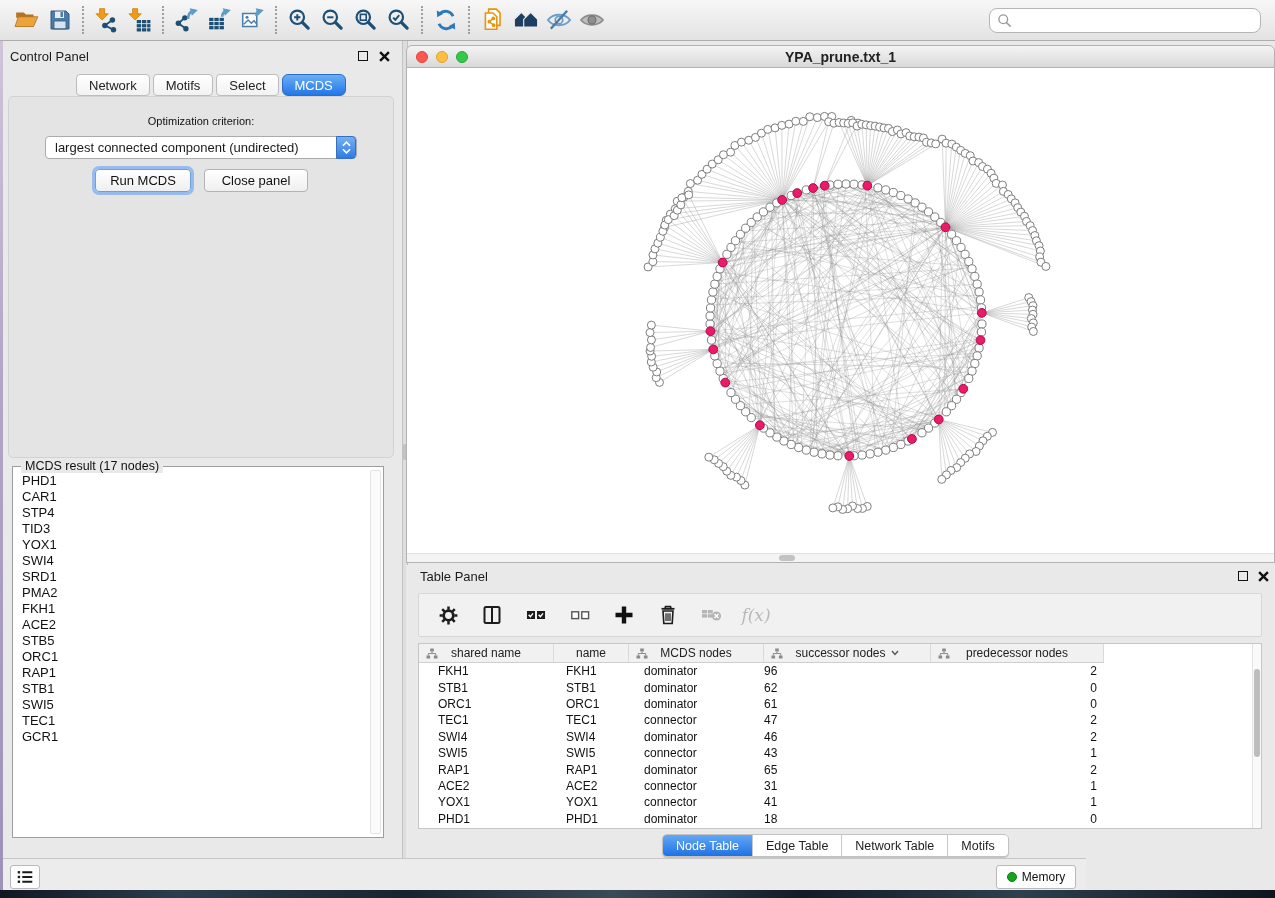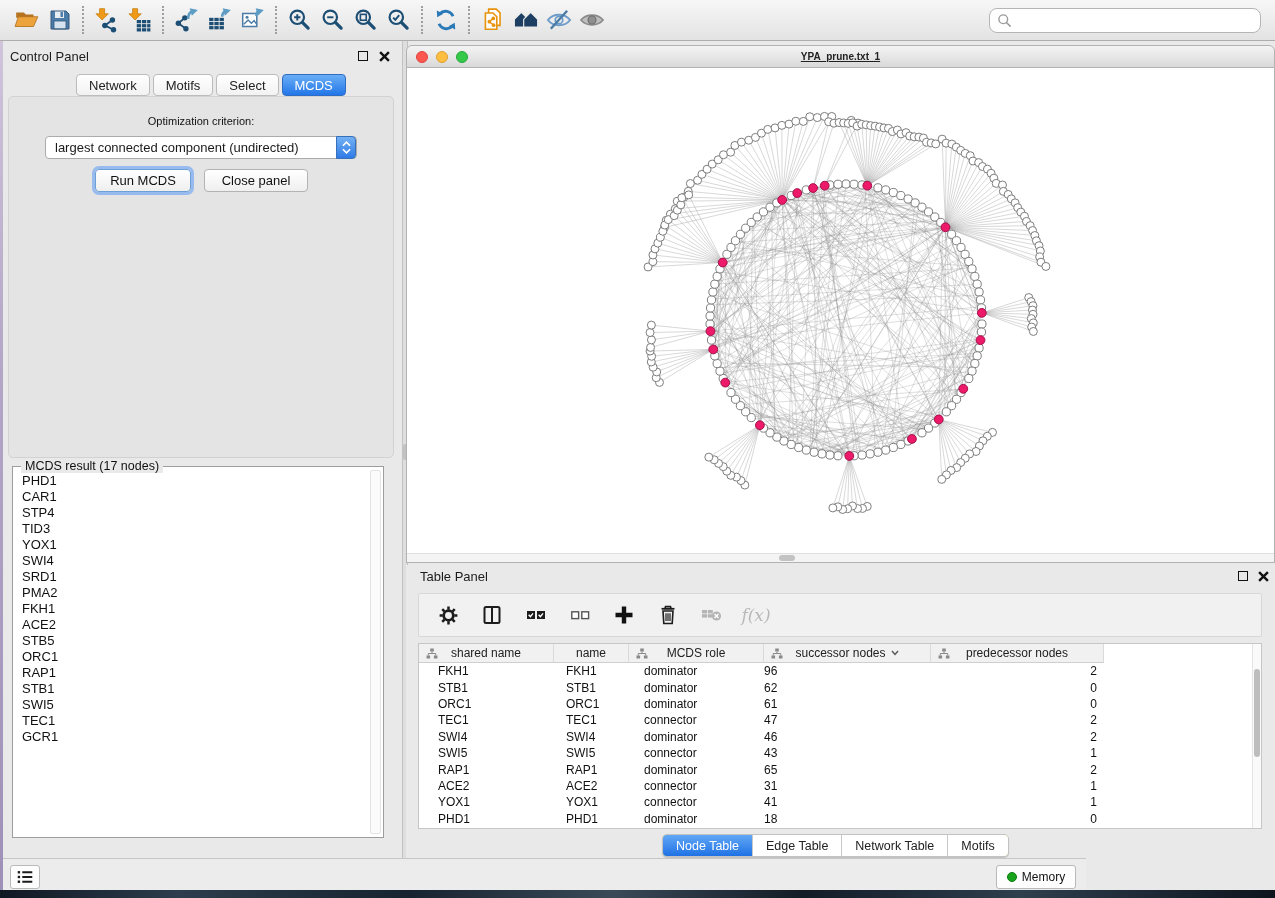--- a/index.html
+++ b/index.html
@@ -24,21 +24,21 @@
     background:linear-gradient(90deg,#101822 0%,#2c3d4d 14%,#17242f 32%,#3a4a57 48%,#121c26 63%,#2e3f4e 80%,#0d141c 100%); z-index:40; }
 
   
   .cpanel { left:0; top:41px; width:402px; height:817px; background:#e9e9e9; }
   .panel-title { font-size:13px; color:#1c1c1c; }
   .mini-ic { display:inline-flex; align-items:center; justify-content:center; width:14px; height:14px; }
   .float-sq { width:10px; height:10px; border:1.6px solid #111; display:inline-block; }
   .cp-tabs { position:absolute; left:76px; top:33px; display:flex; gap:3px; }
   .seg { height:22px; padding:0 12px; display:flex; align-items:center; justify-content:center;
     font-size:13px; background:linear-gradient(#ffffff,#f2f2f2); border:1px solid #bcbcbc; border-radius:4px; color:#222; }
-  .seg.active { background:linear-gradient(#6aaef6,#2276e8); border-color:#2f6cc4; color:#fff; }
+  .seg.active { background:linear-gradient(#6aaef6,#2276e8); border-color:#2f6cc4; color:#fff;border-radius:6px; }
   .cp-box { position:absolute; left:8px; top:55px; width:386px; height:362px; background:#e4e4e4;
     border:1px solid #d2d2d2; border-radius:5px; }
   .opt-label { position:absolute; left:0; top:18px; width:100%; text-align:center; font-size:11px; color:#111; }
   .dropdown { position:absolute; left:36px; top:39px; width:312px; height:23px; background:#fff;
     border:1px solid #ababab; border-radius:4px; display:flex; align-items:center; font-size:13px; padding-left:9px; }
   .dd-stepper { position:absolute; right:0px; top:-1px; width:20px; height:23px;
     background:linear-gradient(#73b1f4,#2f7ae6); border:1px solid #3670bd; border-radius:0 4px 4px 0;
     display:flex; flex-direction:column; align-items:center; justify-content:center; gap:1px; }
   .btn { height:23px; background:linear-gradient(#ffffff,#efefef); border:1px solid #b3b3b3; border-radius:4px;
     font-size:13px; display:flex; align-items:center; justify-content:center; color:#111; }
@@ -51,21 +51,21 @@
   .list-track { position:absolute; right:2px; top:3px; bottom:3px; width:11px; background:#fbfbfb; border:1px solid #e3e3e3; border-radius:2px; }
 
   
   .splitter { left:402px; top:41px; width:6px; height:817px; background:#dedede; border-left:1px solid #c2c2c2; border-right:1px solid #c2c2c2; }
   .split-handle { position:absolute; left:0; top:403px; width:4px; height:16px; background:#c2c2c2; border-radius:2px; }
 
   
   .netwin { left:406px; top:45px; width:869px; height:518px; }
   .net-title { height:23px; background:linear-gradient(#f4f4f4,#d9d9d9); border:1px solid #b2b2b2;
     border-radius:6px 6px 0 0; display:flex; align-items:center; justify-content:center; position:relative; }
-  .net-title .t { font-size:10px; font-weight:700; color:#222;text-decoration:underline; }
+  .net-title .t { font-size:14px; font-weight:700; color:#222; }
   .lights { position:absolute; left:9px; top:5px; display:flex; gap:8px; }
   .light { width:12px; height:12px; border-radius:50%; }
   .net-body { height:495px; background:#fff; border:1px solid #b2b2b2; border-top:none; position:relative; }
   .hscroll { position:absolute; left:0; right:0; bottom:0; height:9px; background:#f4f4f4; border-top:1px solid #e0e0e0; }
   .hthumb { position:absolute; left:372px; top:1px; width:16px; height:6px; background:#c3c3c3; border-radius:3px; }
 
   
   .tpanel { left:406px; top:565px; width:869px; height:293px; background:#e9e9e9; }
   .tp-toolbar { position:absolute; left:12px; top:28px; width:844px; height:44px; background:#f1f1f1;
     border:1px solid #d7d7d7; border-radius:2px; display:flex; align-items:center; padding-left:16px; gap:18px; }
@@ -1171,21 +1171,21 @@
       </div>
       <div class="th c2">
         <svg class="type-ic" width="12" height="12" viewBox="0 0 12 12">
             <g fill="#8a8a8a">
               <rect x="4.2" y="0.5" width="3.6" height="3"></rect>
               <rect x="0.5" y="7.5" width="3.6" height="3"></rect>
               <rect x="7.9" y="7.5" width="3.6" height="3"></rect>
             </g>
             <path d="M6 3.5 V5.5 M2.3 7.5 V5.5 H9.7 V7.5" stroke="#8a8a8a" fill="none"></path>
           </svg>
-        <span>MCDS role</span>
+        <span>MCDS nodes</span>
       </div>
       <div class="th c3">
         <svg class="type-ic" width="12" height="12" viewBox="0 0 12 12">
             <g fill="#8a8a8a">
               <rect x="4.2" y="0.5" width="3.6" height="3"></rect>
               <rect x="0.5" y="7.5" width="3.6" height="3"></rect>
               <rect x="7.9" y="7.5" width="3.6" height="3"></rect>
             </g>
             <path d="M6 3.5 V5.5 M2.3 7.5 V5.5 H9.7 V7.5" stroke="#8a8a8a" fill="none"></path>
           </svg>

